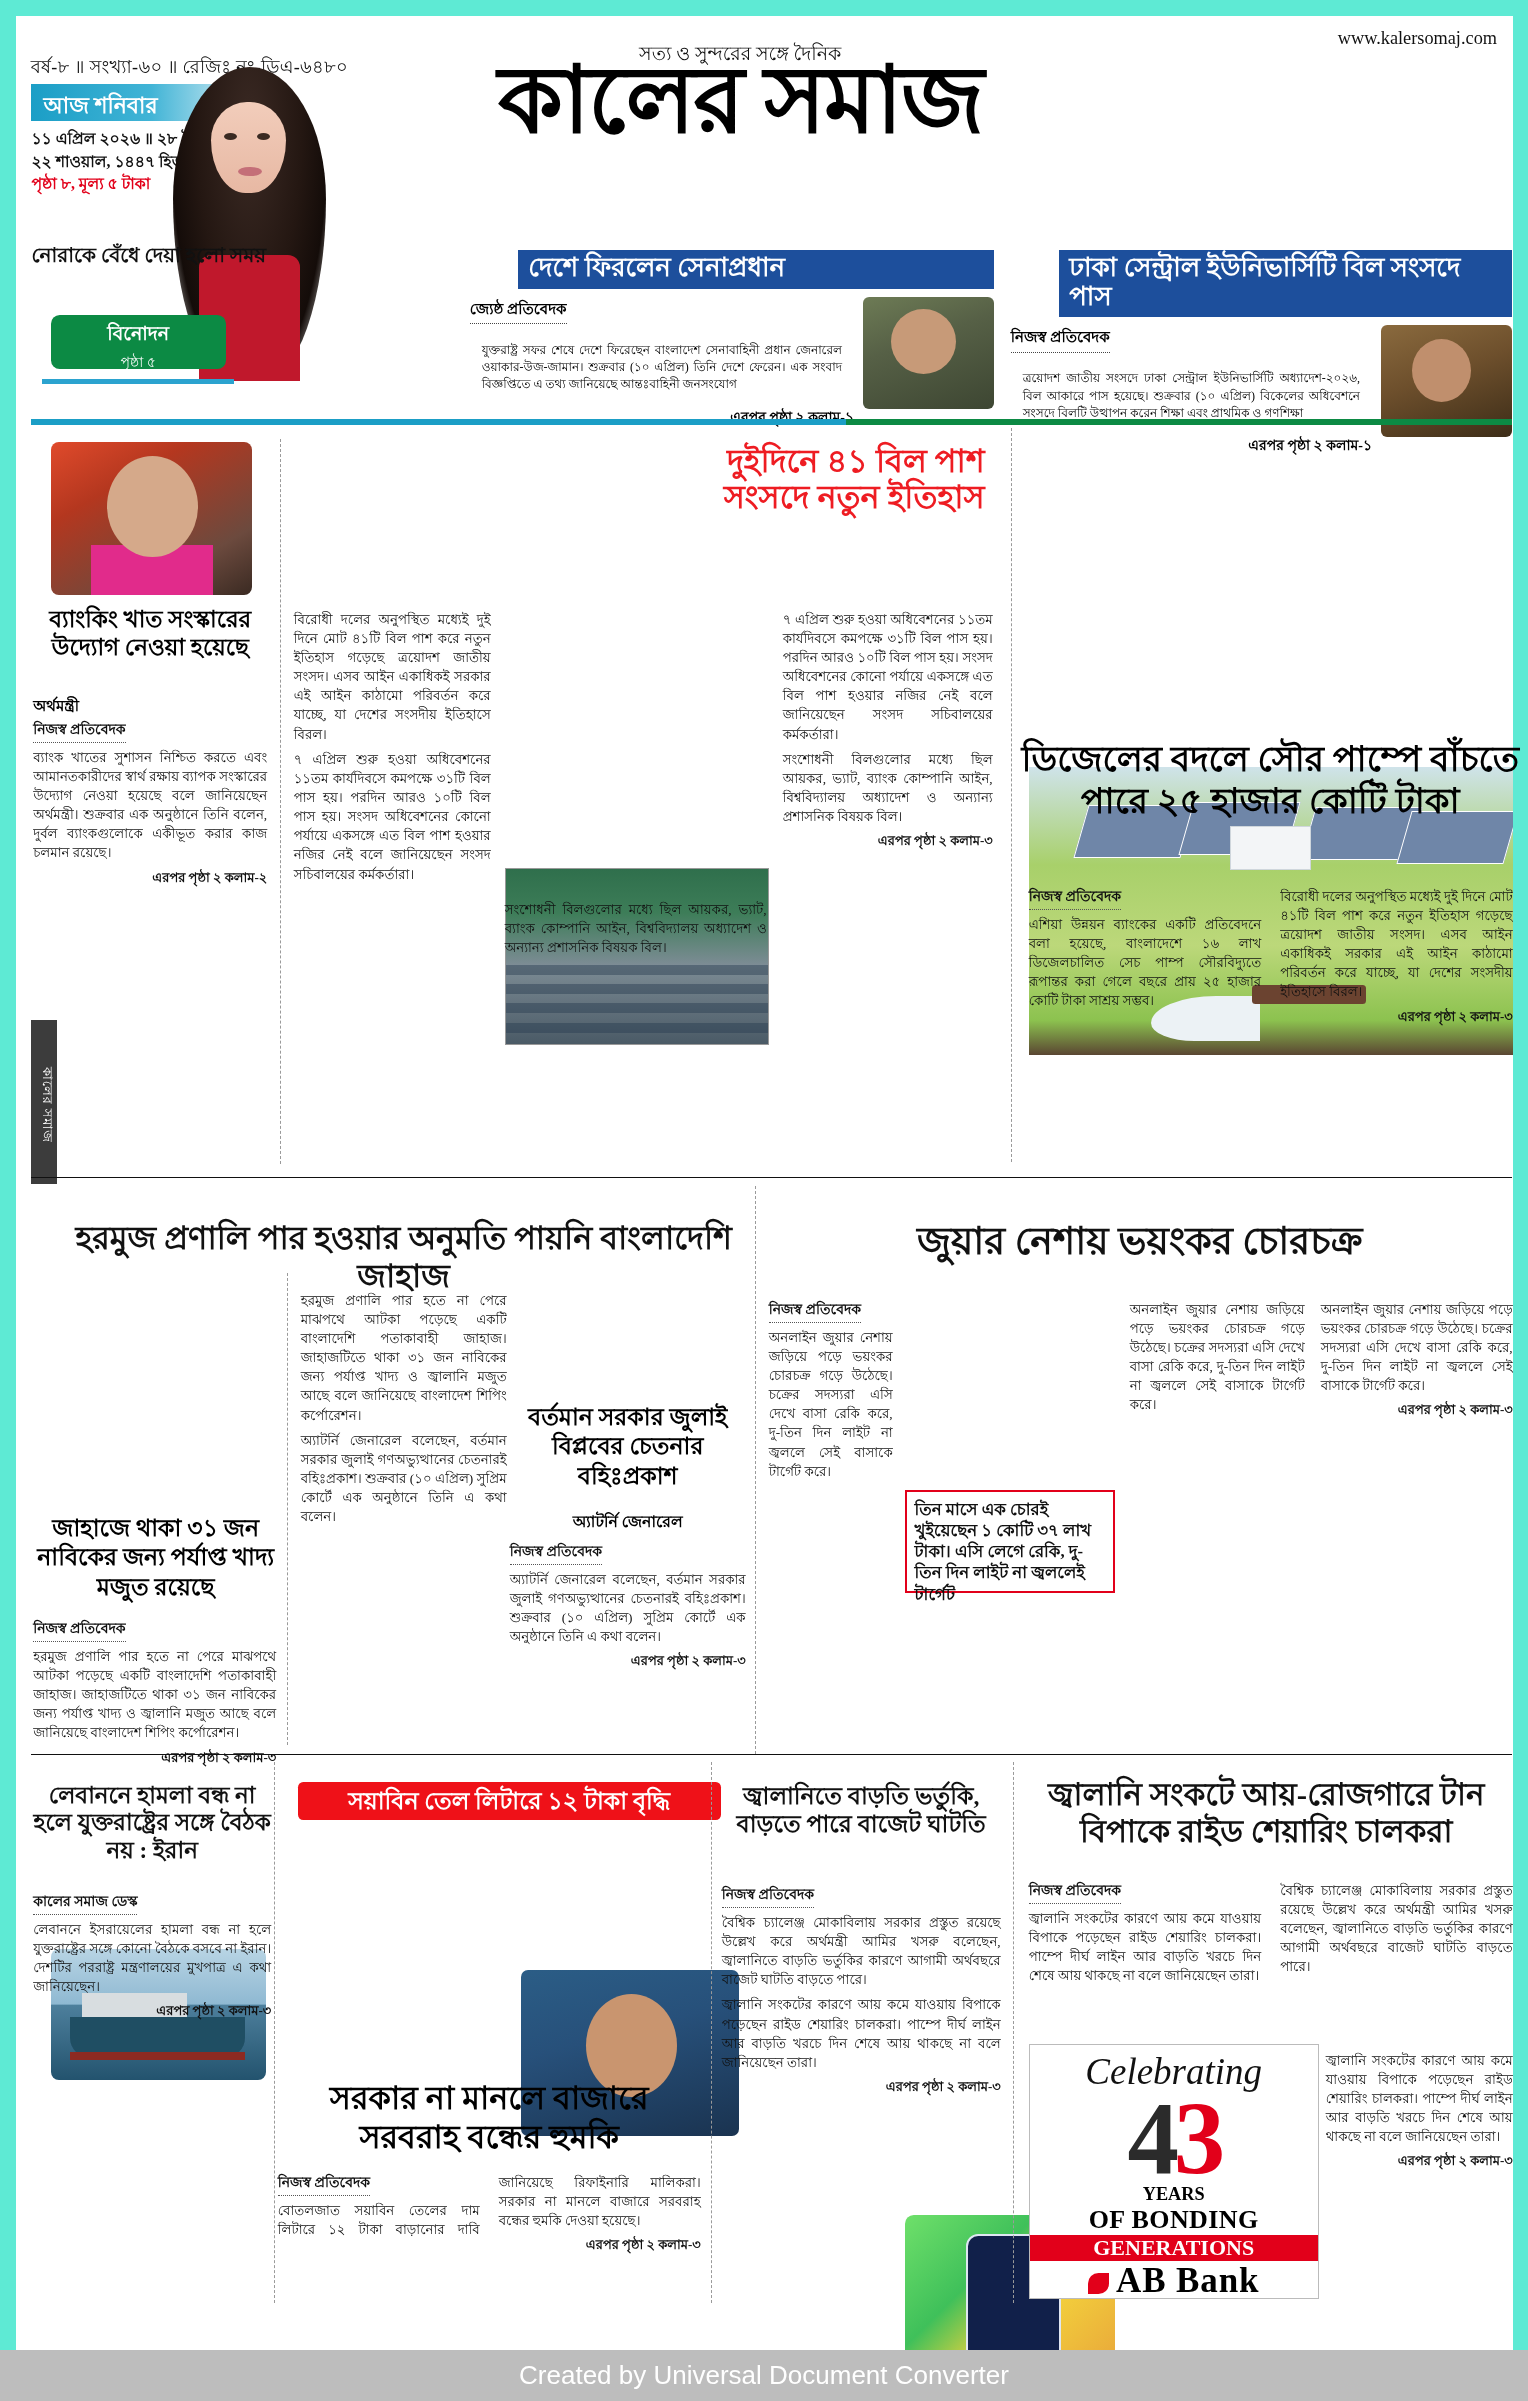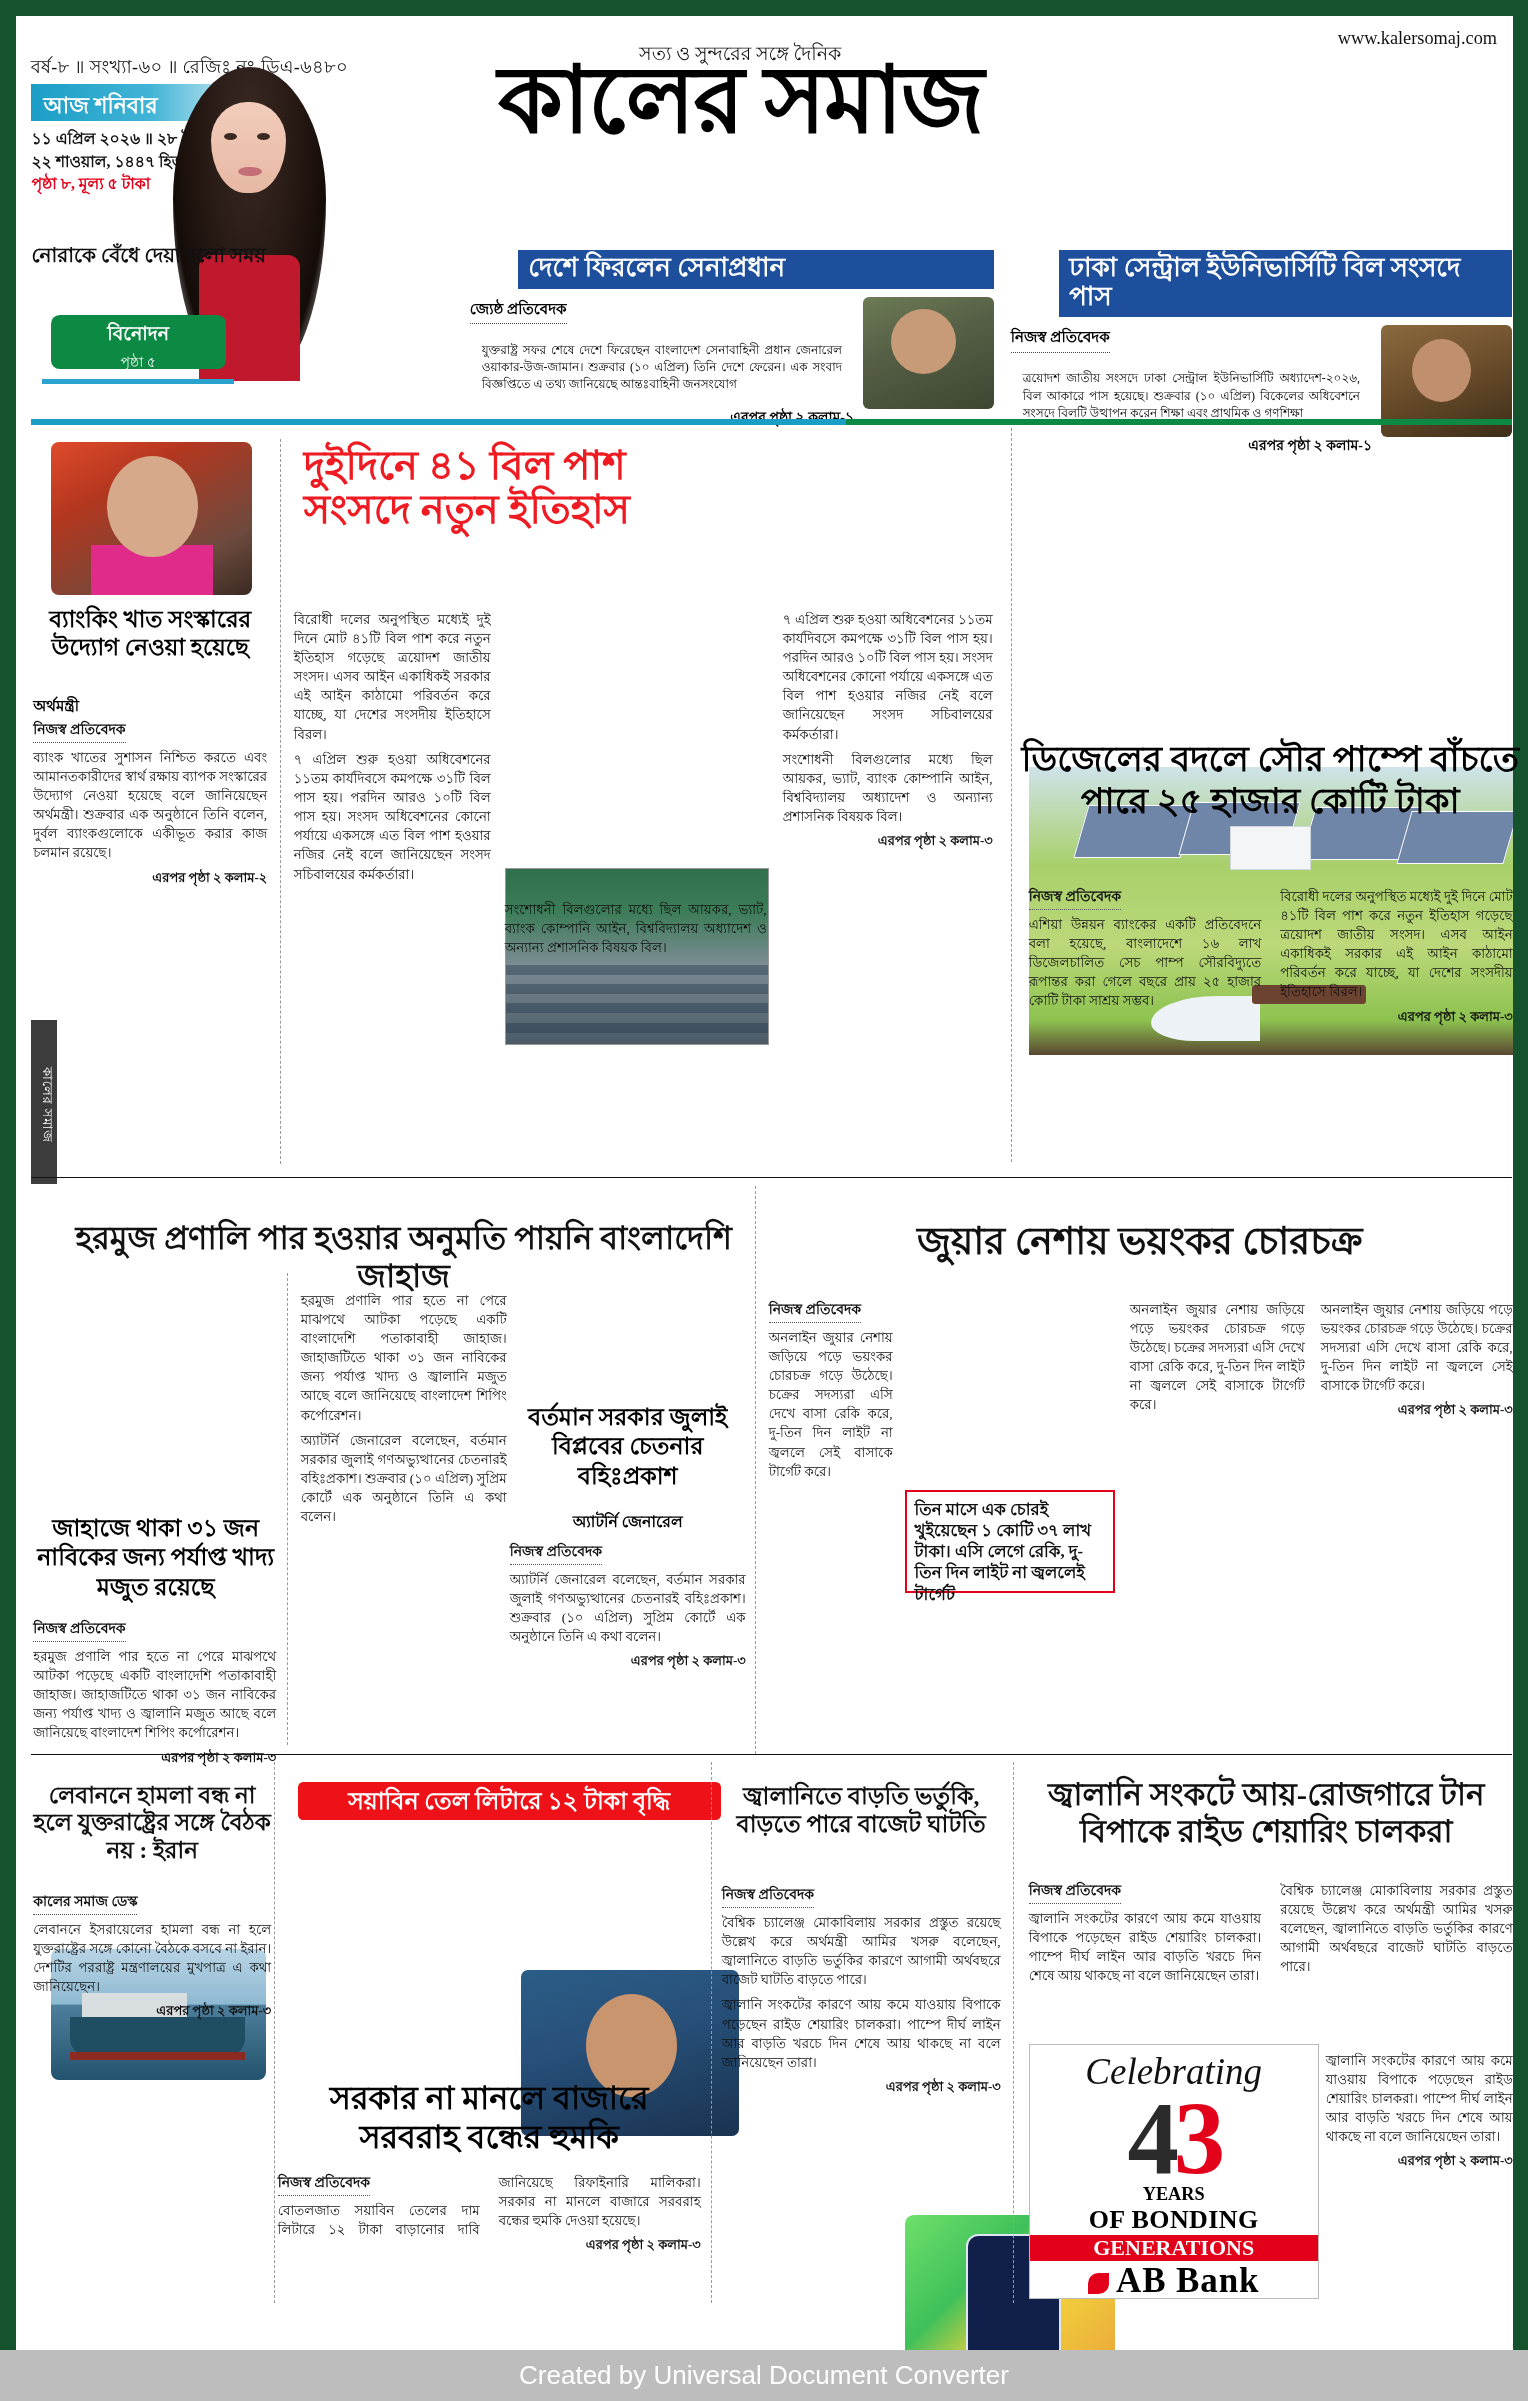--- a/index.html
+++ b/index.html
@@ -1,18 +1,18 @@
 <!DOCTYPE html>
 <html style="font-size:14px"><head>
 <meta charset="utf-8">
 <style>
   html,body{margin:0;padding:0;background:#8a8a8a;}
   body{font-family:"Liberation Serif",serif;}
   .page{
-    width:1528px;height:2401px;position:relative;background:#14532d;
+    width:1528px;height:2401px;position:relative;background:#5eead4;
     margin:0 auto;overflow:hidden;
   }
   .sheet{position:absolute;left:15.7px;top:15.7px;width:1497px;height:2340px;background:#fff;}
 
   
   .masthead{position:absolute;left:0;top:0;width:1497px;height:218px;}
   .site-url{position:absolute;right:15.7px;top:12.2px;font-size:18.3px;color:#111;font-family:"Liberation Serif",serif;}
   .issue-line{position:absolute;left:15px;top:37px;font-size:18px;font-weight:normal;color:#111;letter-spacing:0.3px;}
   .tagline{position:absolute;left:419px;top:23px;width:611px;text-align:center;font-size:19px;color:#111;}
   .logo{position:absolute;left:410px;top:38px;width:629px;text-align:center;font-size:93px;line-height:1;font-weight:bold;color:#000;letter-spacing:-1.7px;}
@@ -59,22 +59,22 @@
   .ph-army{background:linear-gradient(160deg,#6d7b55 0%,#566046 40%,#3d4632 100%);
     position:relative;overflow:hidden;}
   .ph-army:after{content:"";position:absolute;left:28px;top:12.2px;width:65px;height:65px;border-radius:50%;background:#c79a78;}
   .ph-mp{background:linear-gradient(160deg,#8a6a3e 0%,#6d4f2c 45%,#3d2d18 100%);position:relative;overflow:hidden;}
   .ph-mp:after{content:"";position:absolute;left:31px;top:14px;width:59px;height:63px;border-radius:50%;background:#c08f6d;}
 
   
   .tri{position:absolute;left:15.7px;width:1481px;height:6.1px;background:linear-gradient(90deg,#1b9ec6 0%,#1b9ec6 55%,#0c8a44 55%,#0c8a44 100%);}
 
   
-  .lead-head{position:absolute;left:288px;top:428px;width:681px;text-align:left;
-    color:#ee1c22;font-size:40px;font-weight:bold;line-height:1.12;}
+  .lead-head{position:absolute;left:288px;top:428px;width:681px;text-align:right;
+    color:#ee1c22;font-size:32px;font-weight:bold;line-height:1.12;}
   .leftcol-photo{position:absolute;left:35px;top:426px;width:201px;height:153px;border-radius:7.9px;
     background:linear-gradient(150deg,#e04a2b 0%,#b4371f 30%,#6c4a3e 75%,#3a2a22 100%);position:relative;overflow:hidden;}
   .leftcol-photo:after{content:"";position:absolute;left:56px;top:14px;width:91px;height:101px;border-radius:50%;background:#d5a98a;}
   .leftcol-photo .scarf{position:absolute;left:40px;top:103px;width:122px;height:50px;background:#e12b8b;}
   .leftcol-head{position:absolute;left:17.5px;top:590px;width:234px;text-align:center;font-size:23px;font-weight:bold;line-height:1.25;}
   .leftcol-sub{position:absolute;left:17.5px;top:678px;width:234px;text-align:left;font-size:15px;font-weight:bold;}
 
   
   .rphoto{position:absolute;left:1013px;top:421px;width:484px;height:288px;overflow:hidden;
     background:linear-gradient(180deg,#cfe3ea 0%,#a8d06a 34%,#bcd87a 62%,#8cc24f 88%,#5a4632 100%);position:relative;}

